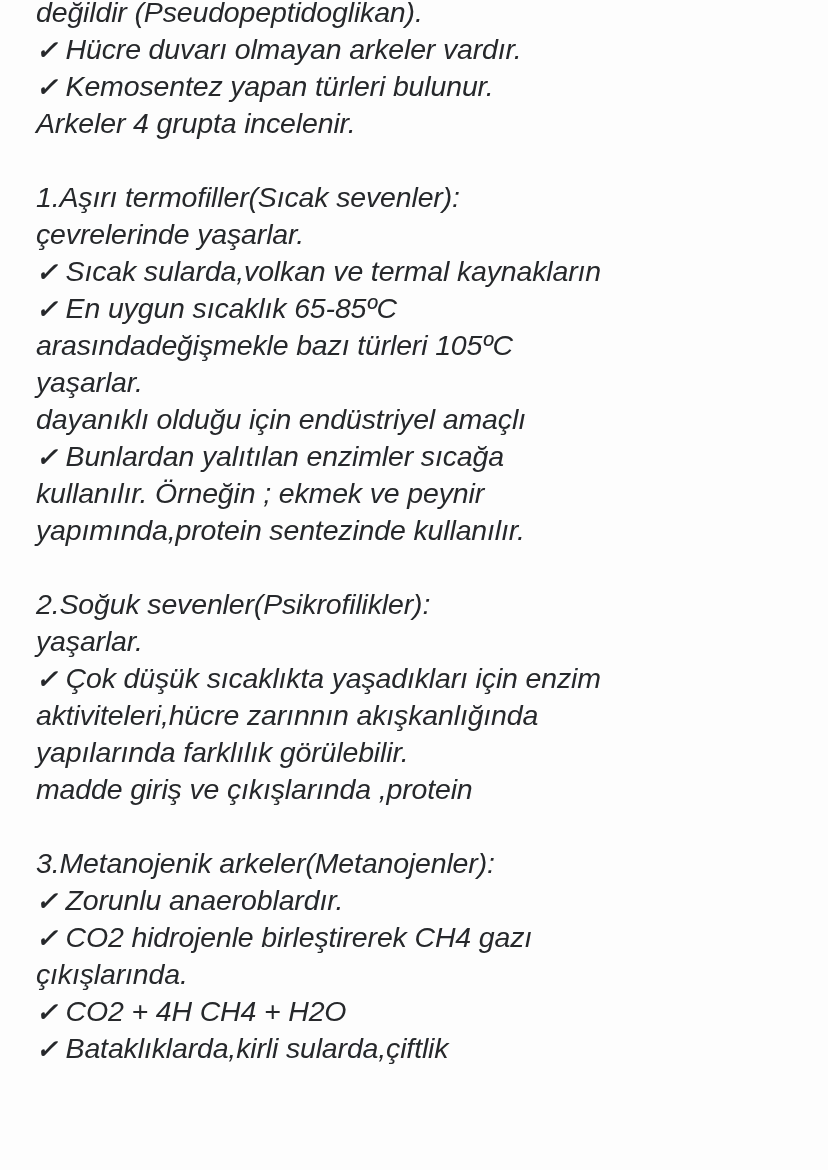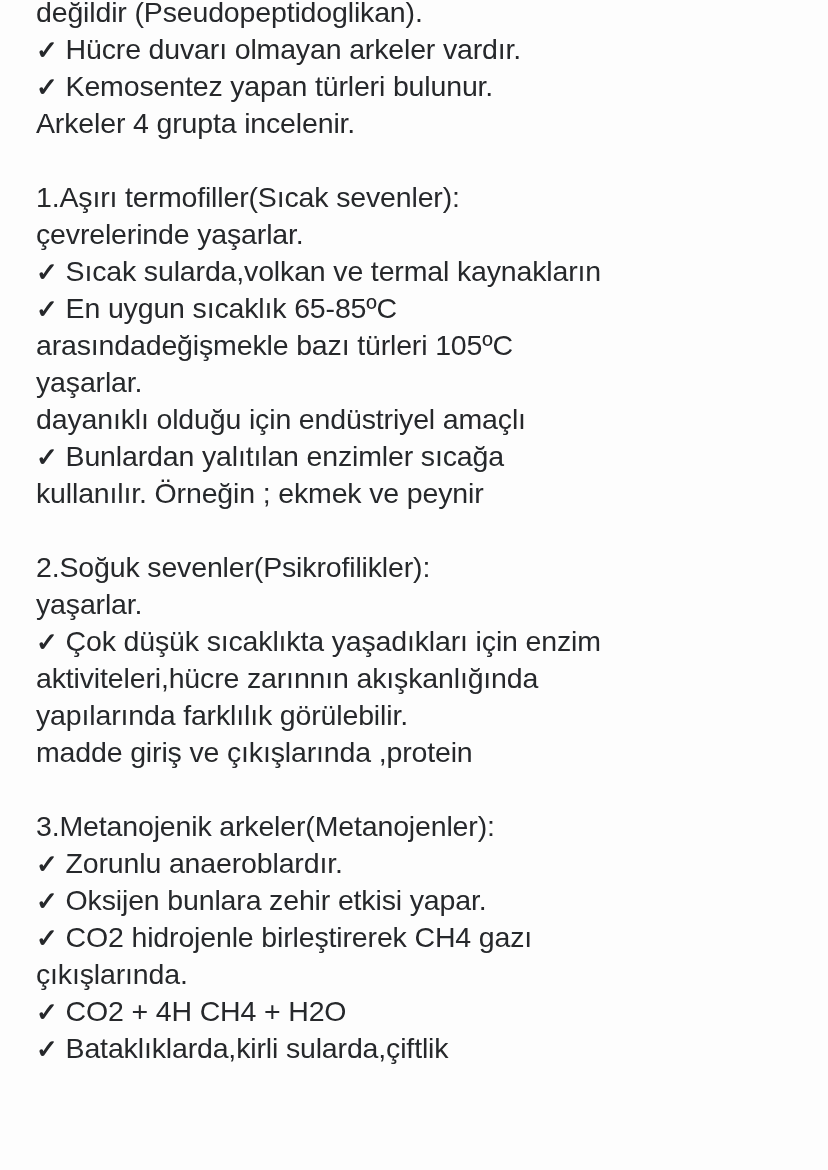--- a/index.html
+++ b/index.html
@@ -12,20 +12,21 @@
     height: 1170px;
     overflow: hidden;
     font-family: "Liberation Sans", sans-serif;
   }
   .page {
     position: relative;
     width: 828px;
     height: 1170px;
     background: #fdfdfd;
     overflow: hidden;
+    font-style: italic;
   }
   .note-body {
     position: absolute;
     left: 36px;
     top: -6px;
     width: 760px;
     color: #26282b;
     font-size: 28.5px;
     line-height: 37px;
     letter-spacing: -0.15px;
@@ -56,29 +57,29 @@
       <div class="line blank"></div>
       <div class="line">1.Aşırı termofiller(Sıcak sevenler):</div>
       <div class="line">çevrelerinde yaşarlar.</div>
       <div class="line"><span class="check">✓</span><span> Sıcak sularda,volkan ve termal kaynakların</span></div>
       <div class="line"><span class="check">✓</span><span> En uygun sıcaklık 65-85ºC</span></div>
       <div class="line">arasındadeğişmekle bazı türleri 105ºC</div>
       <div class="line">yaşarlar.</div>
       <div class="line">dayanıklı olduğu için endüstriyel amaçlı</div>
       <div class="line"><span class="check">✓</span><span> Bunlardan yalıtılan enzimler sıcağa</span></div>
       <div class="line">kullanılır. Örneğin ; ekmek ve peynir</div>
+      <div class="line">yapımında,protein sentezinde kullanılır.</div>
       <div class="line blank"></div>
       <div class="line">2.Soğuk sevenler(Psikrofilikler):</div>
       <div class="line">yaşarlar.</div>
       <div class="line"><span class="check">✓</span><span> Çok düşük sıcaklıkta yaşadıkları için enzim</span></div>
       <div class="line">aktiviteleri,hücre zarınnın akışkanlığında</div>
       <div class="line">yapılarında farklılık görülebilir.</div>
       <div class="line">madde giriş ve çıkışlarında ,protein</div>
       <div class="line blank"></div>
       <div class="line">3.Metanojenik arkeler(Metanojenler):</div>
       <div class="line"><span class="check">✓</span><span> Zorunlu anaeroblardır.</span></div>
-      <div class="line"><span class="check">✓</span><span> Oksijen bunlara zehir etkisi yapar.</span></div>
       <div class="line"><span class="check">✓</span><span> CO2 hidrojenle birleştirerek CH4 gazı</span></div>
       <div class="line">çıkışlarında.</div>
       <div class="line"><span class="check">✓</span><span> CO2 + 4H CH4 + H2O</span></div>
       <div class="line"><span class="check">✓</span><span> Bataklıklarda,kirli sularda,çiftlik</span></div>
     </div>
 </div>
 
 </body></html>

